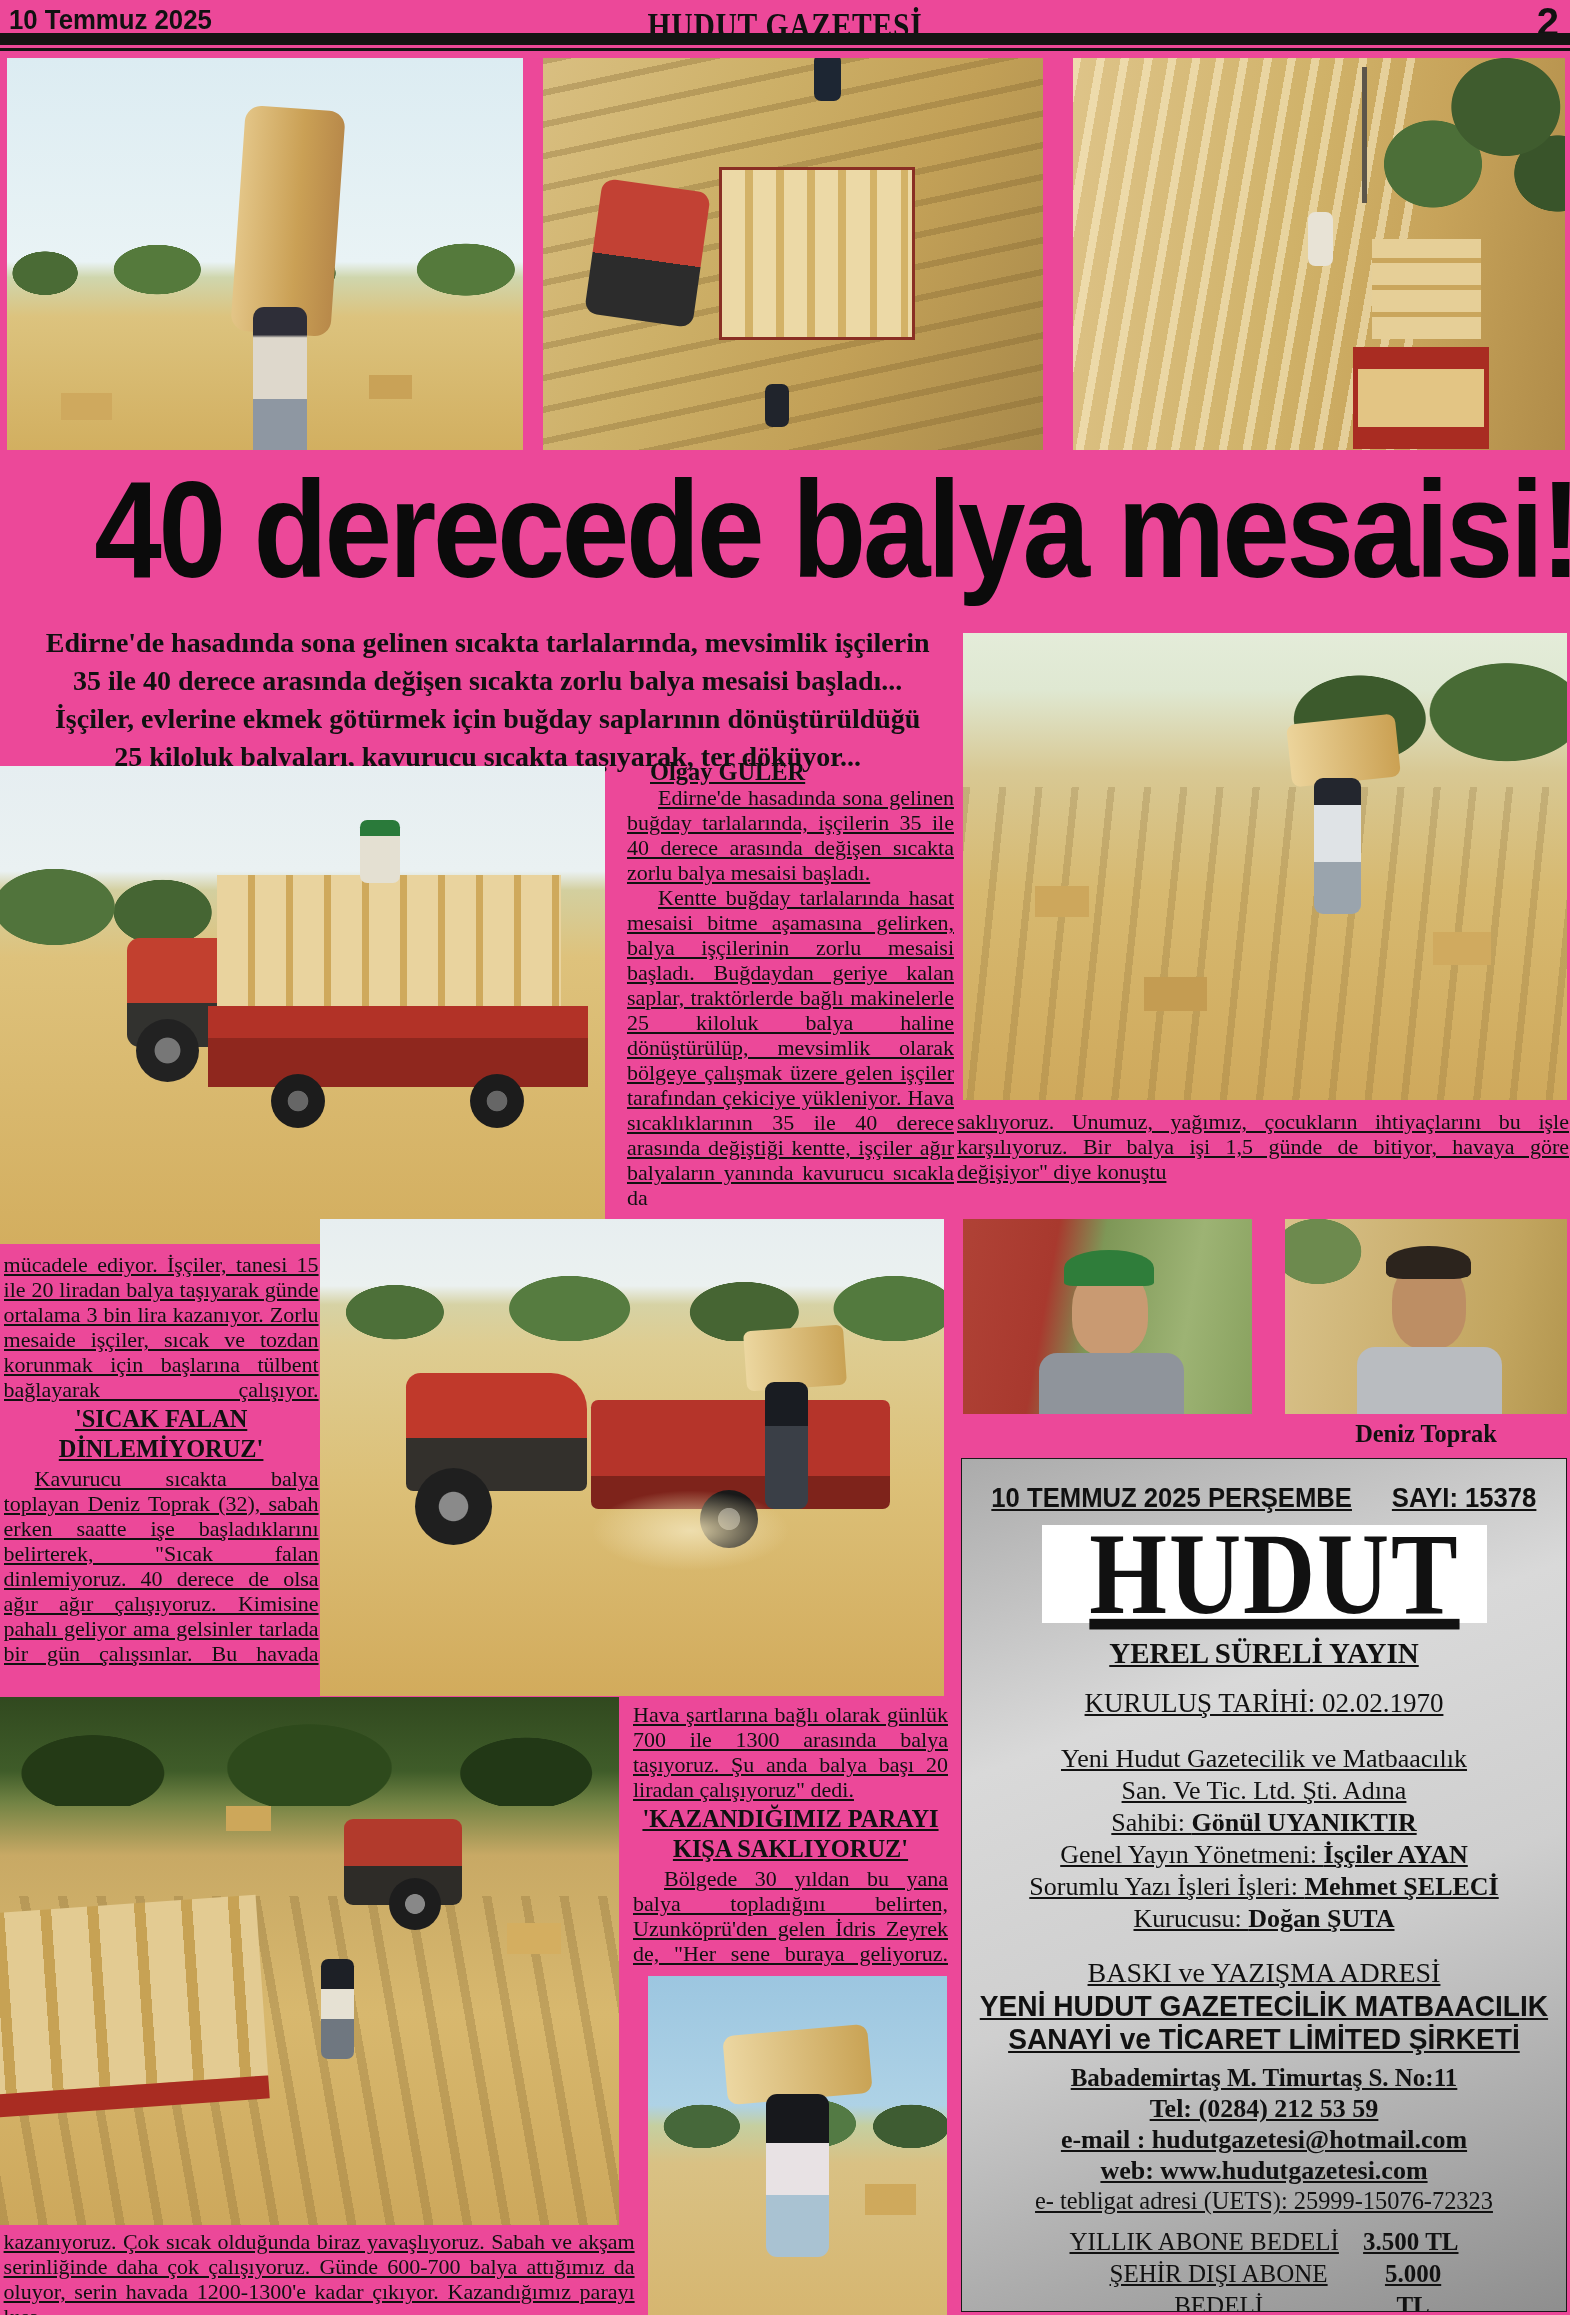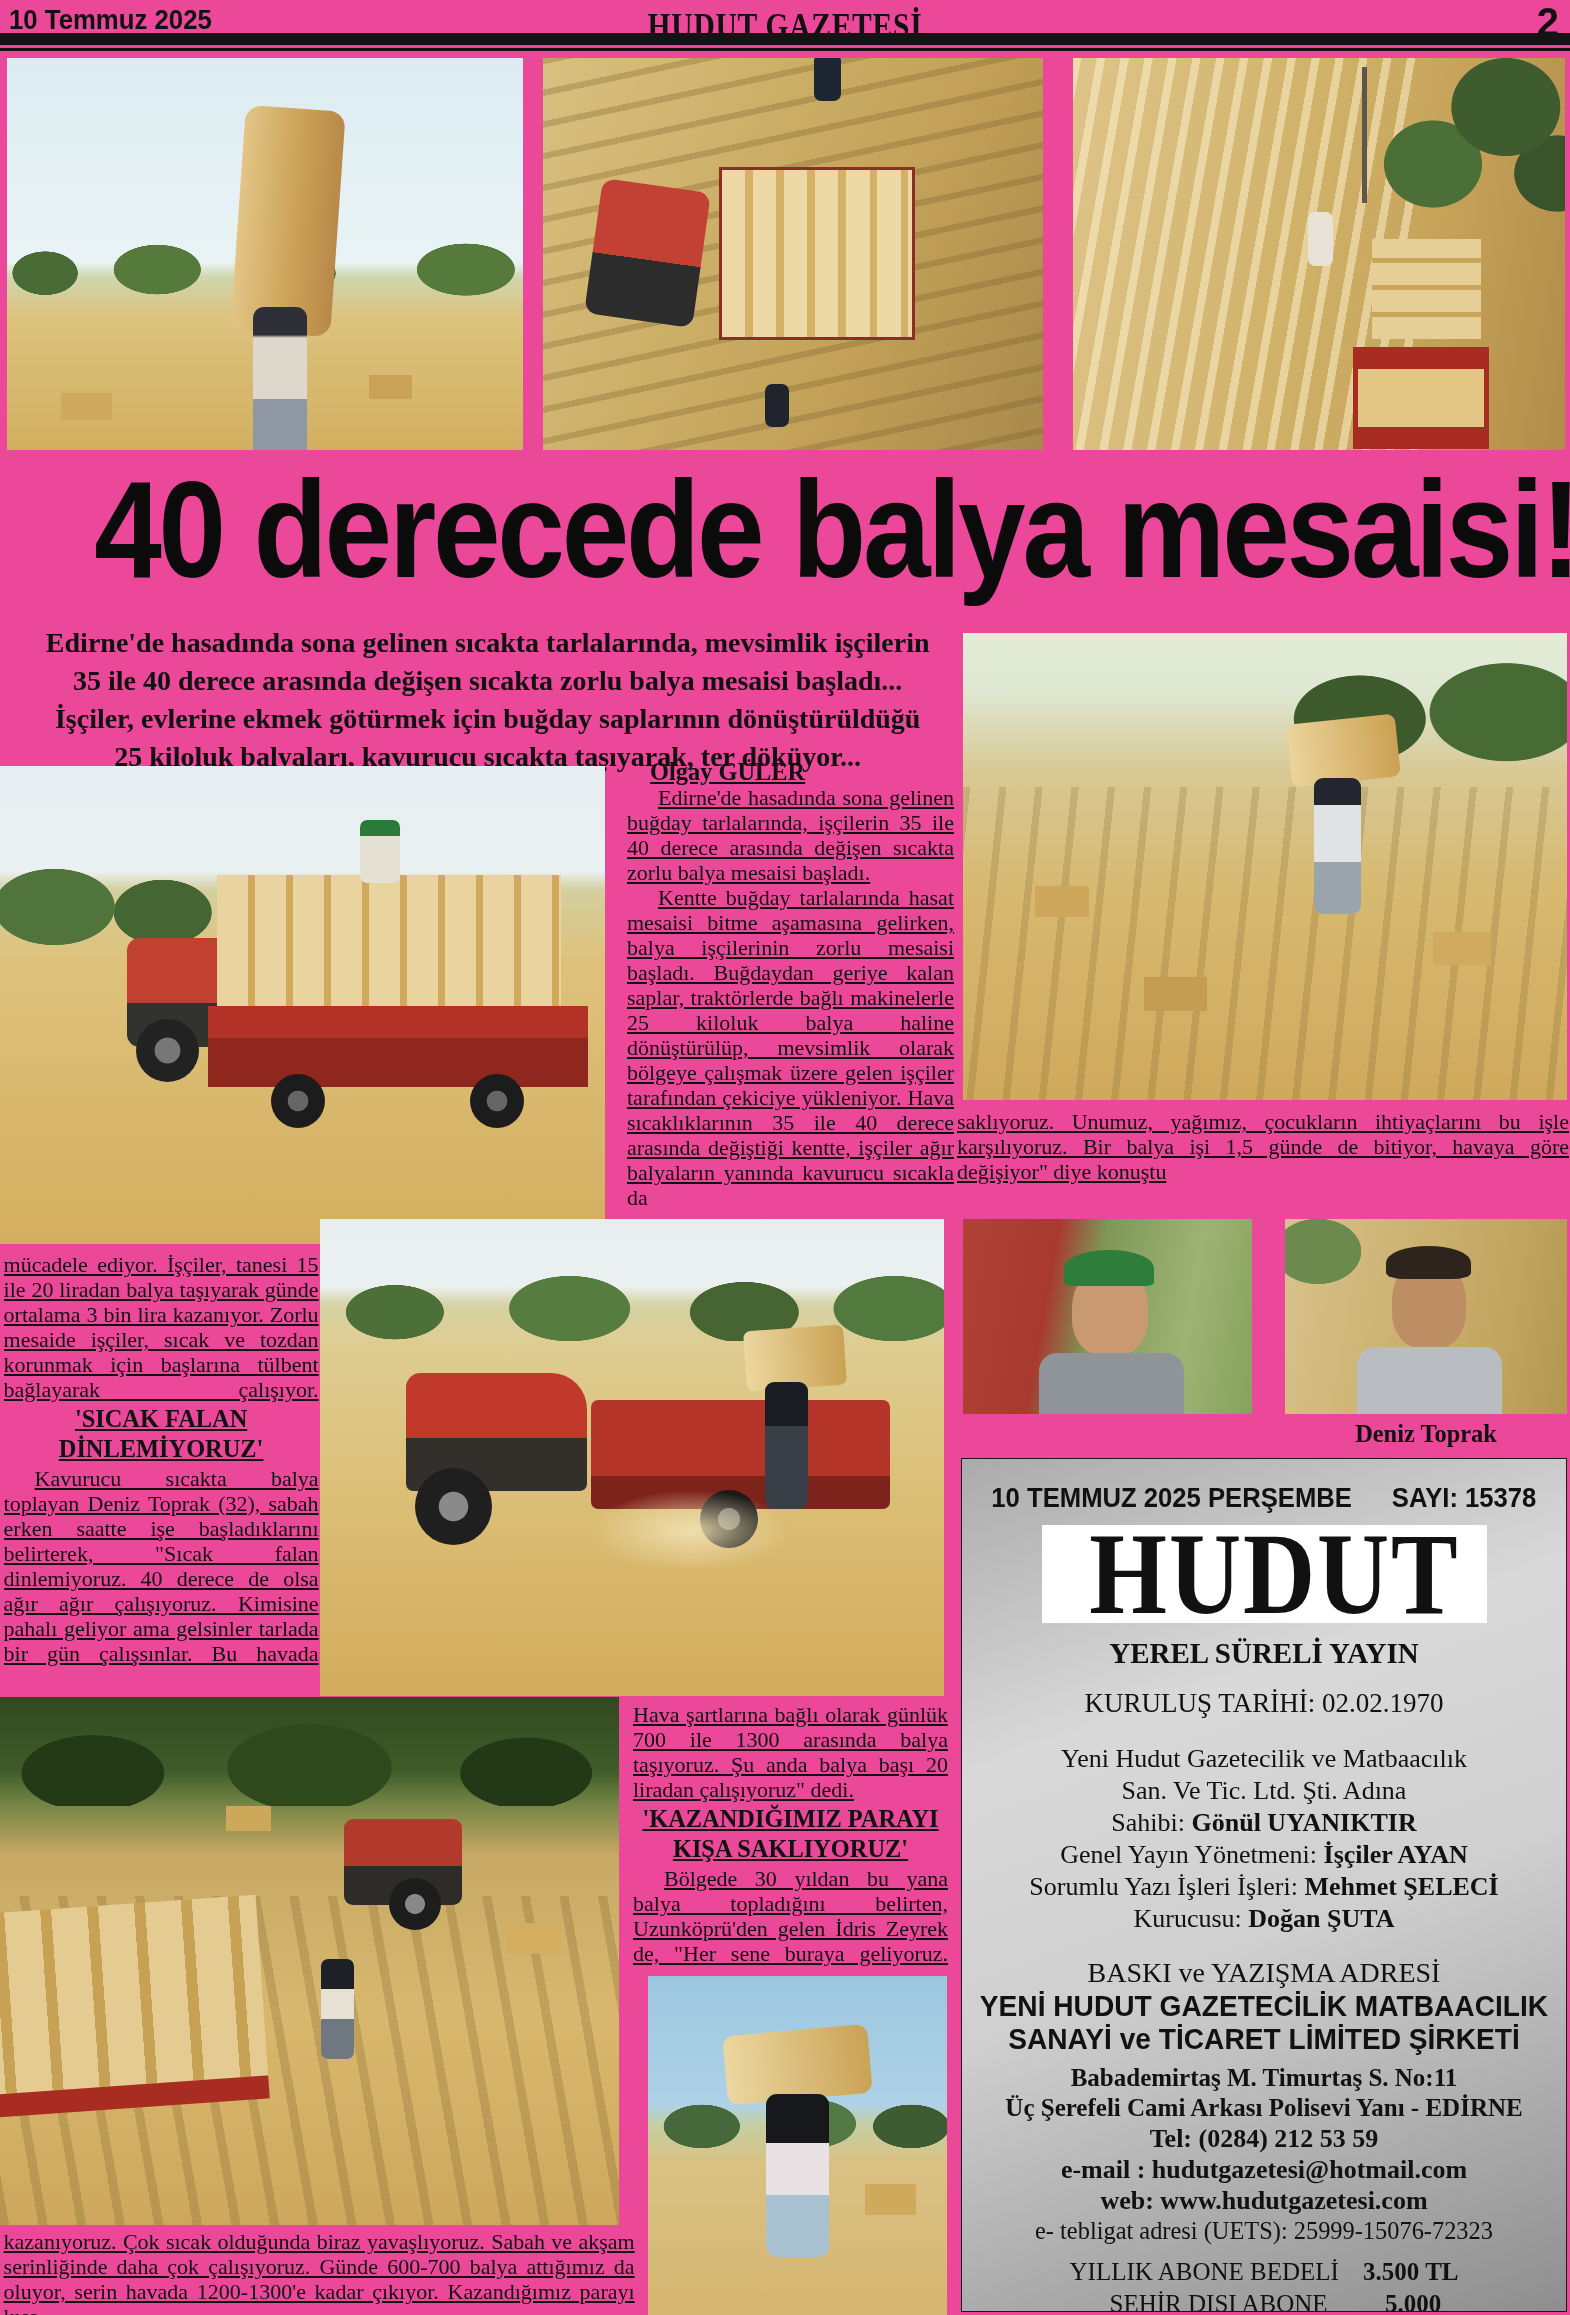--- a/index.html
+++ b/index.html
@@ -28,21 +28,21 @@
   .col{font-size:22px;line-height:25px;text-align:justify;text-decoration:underline;}
   .col p{margin:0;}
   .col p.ind{text-indent:31px;}
   .col p.cont{text-align-last:justify;}
   .subhead{font-weight:bold;font-size:24.4px;text-align:center;line-height:30px;margin:1.8px 0;text-indent:0 !important;}
   .bline{text-align:justify;text-align-last:justify;}
   .caption{font-weight:bold;font-size:24.4px;text-align:center;}
   
   .imprint{top:1458px;left:961px;width:606px;height:854px;border:1.8px solid #1a1a1a;box-sizing:border-box;
            background:linear-gradient(160deg,#ababab 0%,#d9d9d9 30%,#cfcfcf 55%,#8e8e8e 100%);
-           display:flex;flex-direction:column;align-items:center;overflow:hidden;text-align:center;}
+           display:flex;flex-direction:column;align-items:center;overflow:hidden;text-align:center;text-decoration:underline;}
   .imp-issue{margin-top:23.5px;font-family:"Liberation Sans",sans-serif;font-weight:bold;font-size:27px;
              display:flex;gap:42px;transform:scaleX(.95);}
   .imp-logo{margin-top:11px;width:425px;height:112px;background:#ffffff;display:flex;align-items:center;justify-content:center;padding-left:20px;}
   .imp-logo span{font-weight:bold;font-size:98px;letter-spacing:1.8px;transform:scale(1.02,1.18);line-height:1;}
   .imp-type{margin-top:14.5px;font-weight:bold;font-size:29px;}
   .imp-founded{margin-top:18px;font-size:27px;}
   .imp-own{margin-top:23.5px;font-size:26px;line-height:32px;}
   .imp-own b{font-weight:bold;}
   .imp-baski{margin-top:22px;font-size:28px;}
   .imp-co{margin-top:1.8px;font-family:"Liberation Sans",sans-serif;font-weight:bold;font-size:29px;line-height:33px;transform:scaleX(.97);}
@@ -213,21 +213,20 @@
       <div><span>Sorumlu Yazı İşleri İşleri: </span><b>Mehmet ŞELECİ</b></div>
       <div><span>Kurucusu: </span><b>Doğan ŞUTA</b></div>
     </div>
     <div class="imp-baski">BASKI ve YAZIŞMA ADRESİ</div>
     <div class="imp-co">
       <div>YENİ HUDUT GAZETECİLİK MATBAACILIK</div>
       <div>SANAYİ ve TİCARET LİMİTED ŞİRKETİ</div>
     </div>
     <div class="imp-addr">
       <div>Babademirtaş M. Timurtaş S. No:11</div>
-      <div>Üç Şerefeli Cami Arkası Polisevi Yanı - EDİRNE</div>
     </div>
     <div class="imp-contact">Tel: (0284) 212 53 59</div>
     <div class="imp-contact">e-mail : hudutgazetesi@hotmail.com</div>
     <div class="imp-contact">web: www.hudutgazetesi.com</div>
     <div class="imp-uets">e- tebligat adresi (UETS): 25999-15076-72323</div>
     <div class="imp-table">
       <div class="imp-row">
           <span>YILLIK ABONE BEDELİ</span>
           <span class="v">3.500 TL</span>
         </div>

